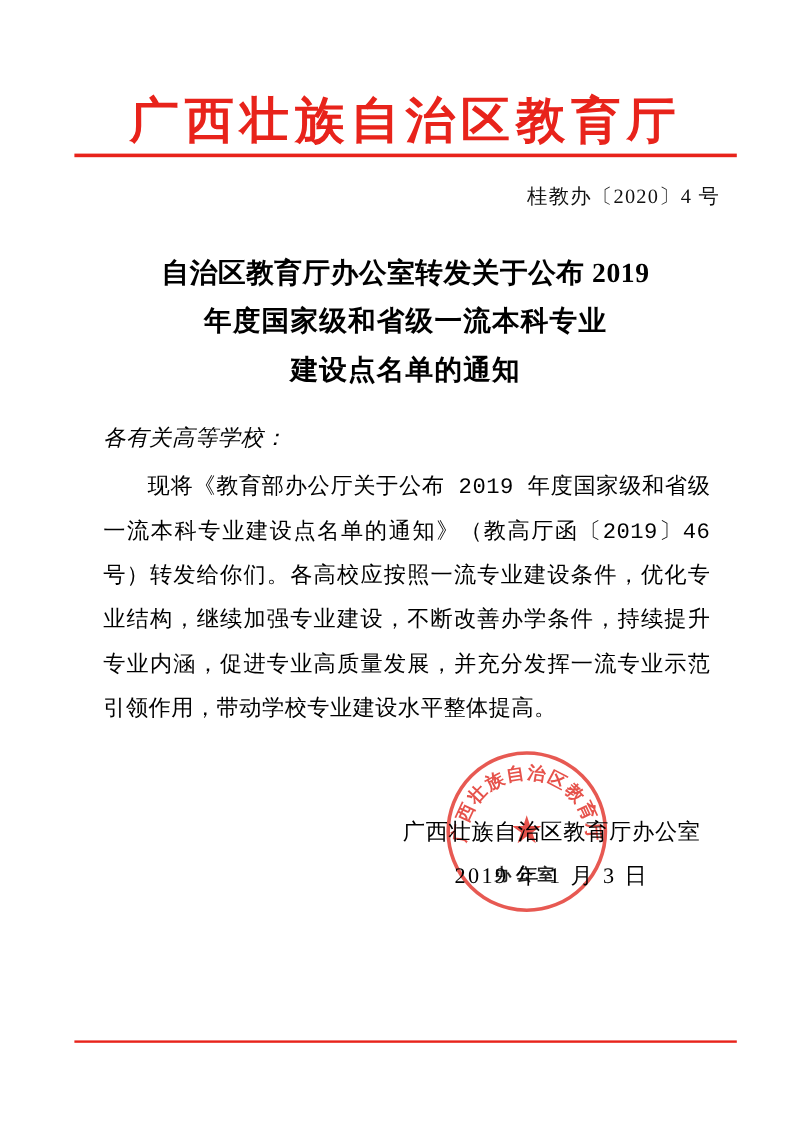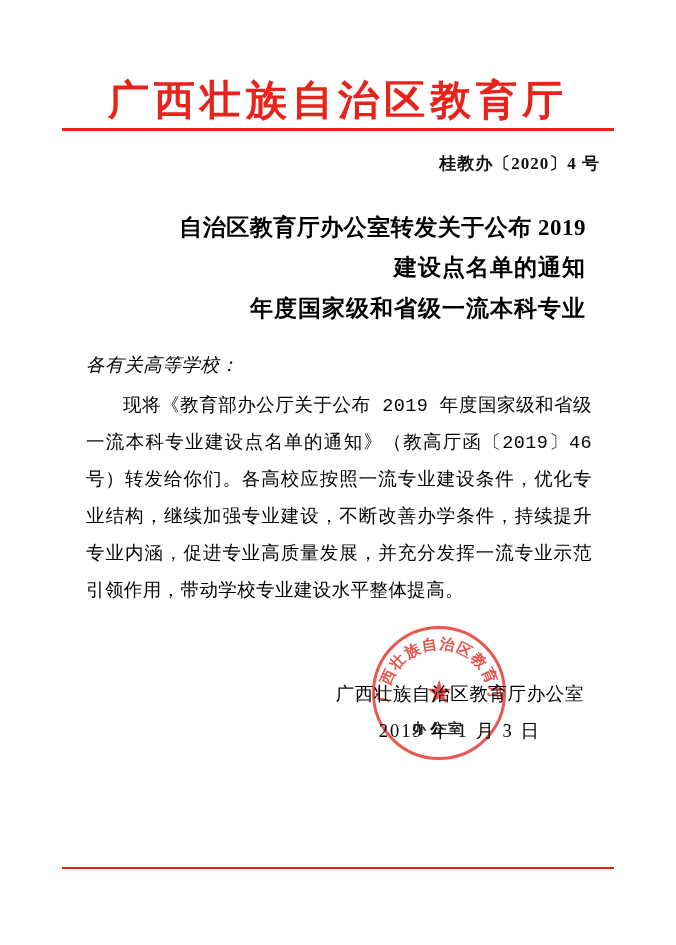--- a/index.html
+++ b/index.html
@@ -47,40 +47,38 @@
   }
 
   
   .doc-number {
     position: absolute;
     top: 152px;
     right: 76px;
     font-size: 17px;
     letter-spacing: 1px;
     color: #111;
-    font-weight: bold;
   }
 
   
   .doc-title {
     position: absolute;
     top: 208px;
     left: 90px;
     width: 496px;
     text-align: center;
     font-weight: bold;
     font-size: 23px;
     line-height: 1.75;
     letter-spacing: 0.5px;
     color: #000;
   }
   .doc-title .line {
     display: block;
     white-space: nowrap;
-    text-align: right;
   }
   .doc-title .line-2 { letter-spacing: 1px; }
   .doc-title .line-3 { letter-spacing: 1px; }
 
   
   .salutation {
     position: absolute;
     top: 352px;
     left: 86px;
     font-size: 18.5px;
@@ -183,22 +181,22 @@
 
   <div class="masthead">
     <div class="masthead-title">广西壮族自治区教育厅</div>
   </div>
   <div class="masthead-rule"></div>
 
   <div class="doc-number">桂教办〔2020〕4 号</div>
 
   <div class="doc-title">
     <span class="line line-1">自治区教育厅办公室转发关于公布 2019</span>
+    <span class="line line-2">年度国家级和省级一流本科专业</span>
     <span class="line line-3">建设点名单的通知</span>
-    <span class="line line-2">年度国家级和省级一流本科专业</span>
   </div>
 
   <div class="salutation">各有关高等学校：</div>
 
   <div class="body-text">
     <p>现将《教育部办公厅关于公布 2019 年度国家级和省级一流本科专业建设点名单的通知》（教高厅函〔2019〕46 号）转发给你们。各高校应按照一流专业建设条件，优化专业结构，继续加强专业建设，不断改善办学条件，持续提升专业内涵，促进专业高质量发展，并充分发挥一流专业示范引领作用，带动学校专业建设水平整体提高。</p>
   </div>
 
   <div class="seal">
     <div class="seal-ring"></div>

